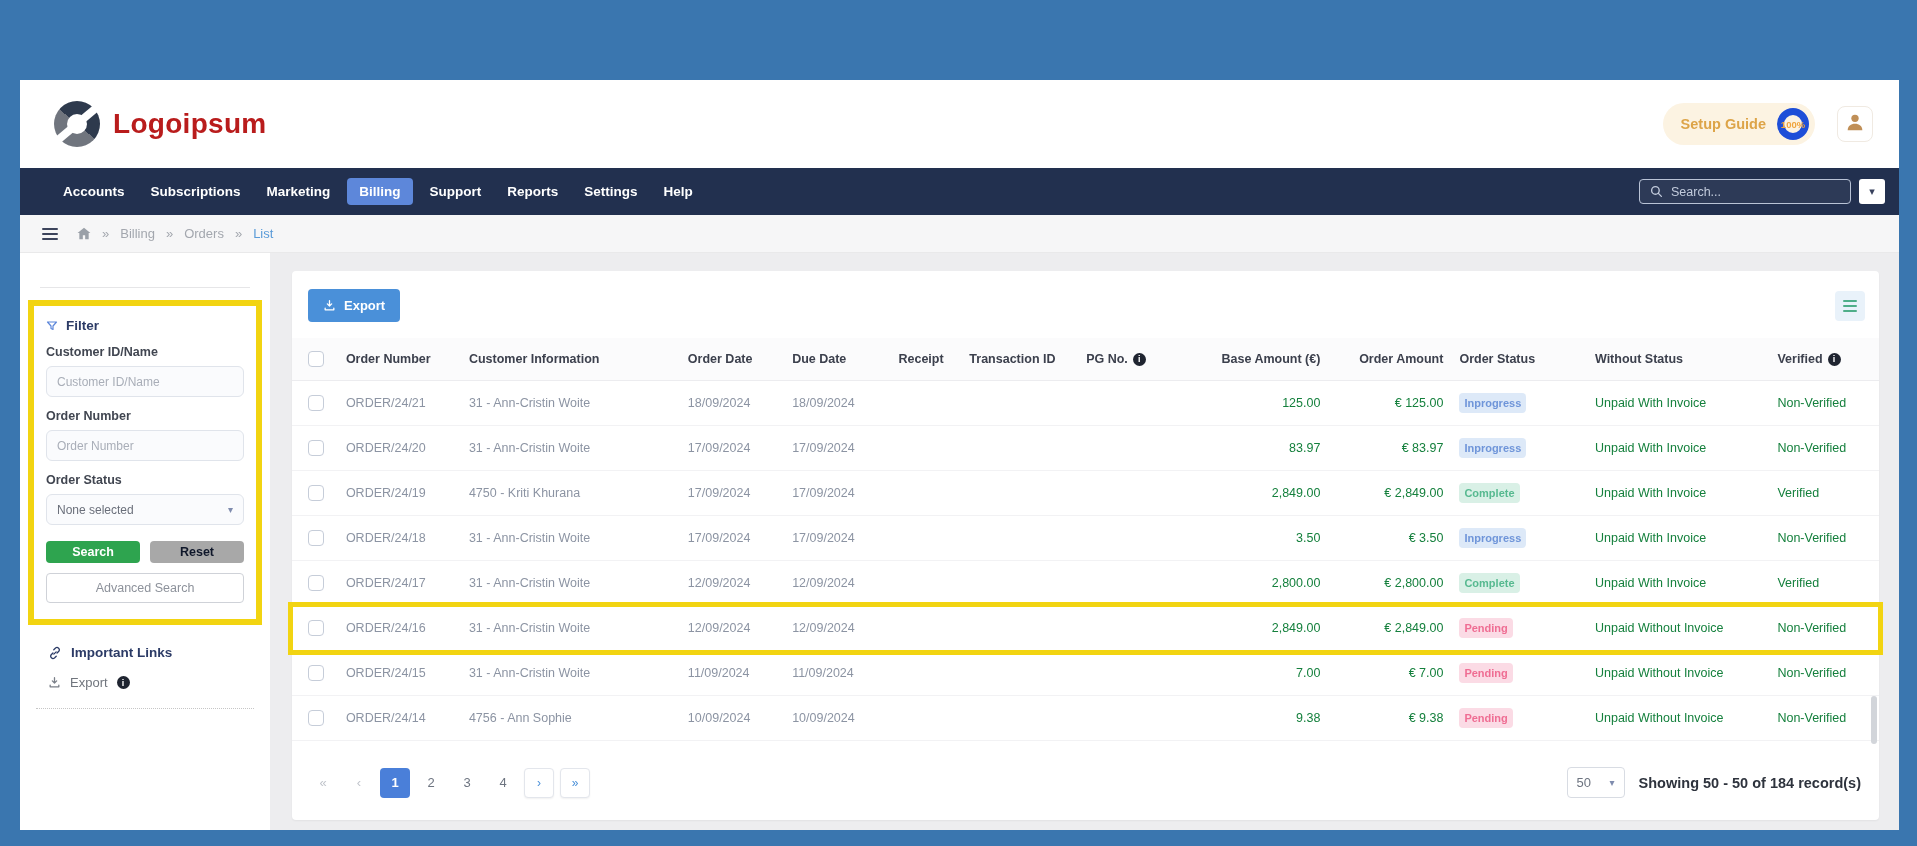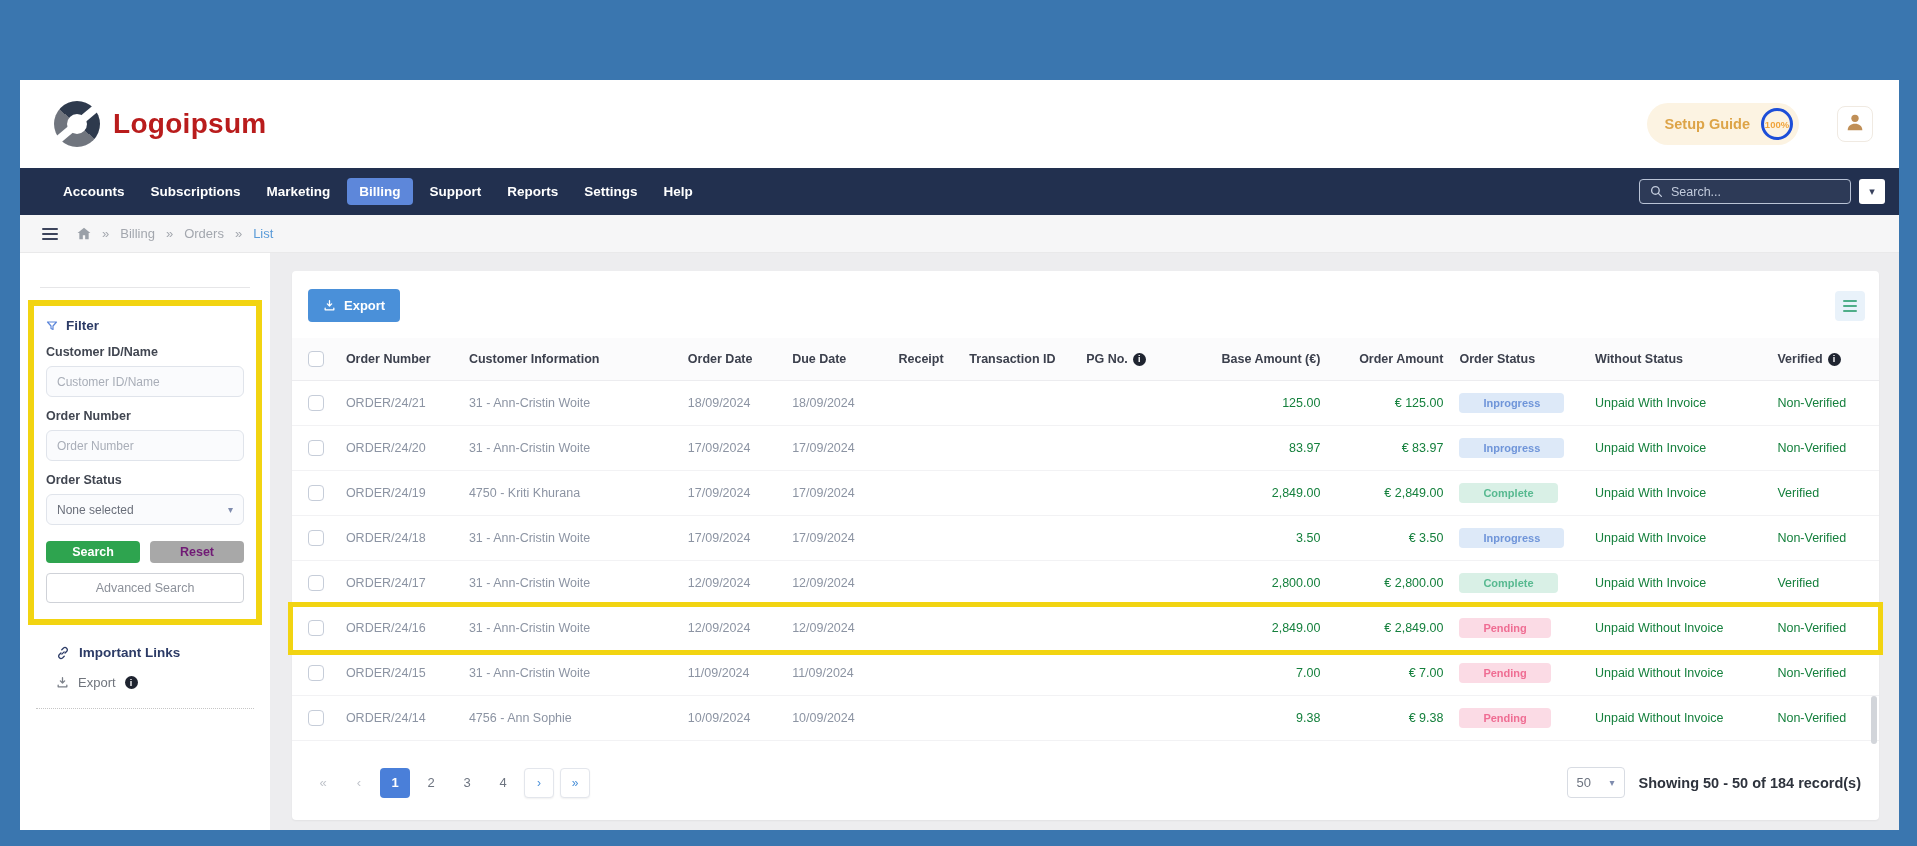--- a/index.html
+++ b/index.html
@@ -15,24 +15,24 @@
     background: #fff; display: flex; flex-direction: column; overflow: hidden;
   }
   
   .app-header { flex: 0 0 88px; display: flex; align-items: center; justify-content: space-between; padding: 0 26px 0 34px; background: #fff; }
   .logo { display: flex; align-items: center; gap: 13px; cursor: pointer; }
   .logo-mark { width: 46px; height: 46px; position: relative; }
   .logo-donut { position: absolute; inset: 0; border-radius: 50%; background: conic-gradient(from 130deg, #70757e 0 50%, #2e3a4d 50% 100%); }
   .logo-slash { position: absolute; left: -5px; right: -5px; top: 50%; height: 8px; margin-top: -4px; background: #fff; transform: rotate(-40deg); z-index: 1; }
   .logo-hole { position: absolute; inset: 13px; border-radius: 50%; background: #fff; z-index: 2; }
   .logo-text { font-size: 28px; font-weight: 700; color: #b91c1c; letter-spacing: 0.3px; }
-  .header-right { display: flex; align-items: center; gap: 38px; }
+  .header-right { display: flex; align-items: center; gap: 22px; }
   .setup-guide { display: flex; align-items: center; gap: 11px; background: #fcf3e2; border-radius: 24px; padding: 5px 6px 5px 18px; cursor: pointer; }
   .setup-guide-label { color: #dda448; font-weight: 700; font-size: 14.5px; }
-  .progress-ring { width: 32px; height: 32px; border-radius: 50%; border: 3px solid #1d4ed8; background: #fcf3e2; color: #f0a43c; font-size: 9.5px; font-weight: 700; display: flex; align-items: center; justify-content: center; }
+  .progress-ring { width: 32px; height: 32px; border-radius: 50%; border: 7px solid #1d4ed8; background: #fcf3e2; color: #f0a43c; font-size: 9.5px; font-weight: 700; display: flex; align-items: center; justify-content: center; }
   .avatar { width: 36px; height: 36px; border-radius: 8px; background: #fff; border: 1px solid #f0eae2; display: flex; align-items: center; justify-content: center; cursor: pointer; }
   
   .main-nav { flex: 0 0 34px; background: #22304f; display: flex; align-items: center; padding: 0 14px 0 30px; }
   .nav-items { display: flex; align-items: center; height: 100%; }
   .nav-item { color: #fff; font-size: 13.5px; font-weight: 700; padding: 16px 13px; height: 100%; display: flex; align-items: center; cursor: pointer; }
   .nav-item.active { background: #5d87da; border-radius: 4px; height: 27px; margin: 0 4px; padding: 0 12px; }
   .nav-right { margin-left: auto; display: flex; align-items: center; gap: 8px; }
   .nav-search { display: flex; align-items: center; gap: 8px; width: 212px; height: 25px; border: 1px solid #b9c3d6; border-radius: 4px; padding: 0 10px; background: rgba(255,255,255,0.05); }
   .nav-search input { background: transparent; border: none; outline: none; color: #e3e8f2; font-size: 12.5px; width: 100%; font-family: inherit; }
   .nav-search input::placeholder { color: #c2cbdc; }
@@ -59,42 +59,42 @@
   .filter-box { border: 6px solid #f2d411; margin: 12px 8px 0 8px; padding: 12px 12px 16px; background: #fff; }
   .filter-title-row { display: flex; align-items: center; gap: 8px; color: #2c3b66; font-weight: 700; font-size: 13.5px; margin-bottom: 2px; }
   .field-label { font-size: 12.5px; font-weight: 700; color: #414651; margin: 12px 0 7px; }
   .text-input { width: 100%; height: 31px; border: 1px solid #e0e4eb; background: #fafbfd; border-radius: 6px; padding: 0 10px; font-size: 12px; color: #6a6f7a; outline: none; font-family: inherit; }
   .text-input::placeholder { color: #a9aeb8; }
   .select-box { width: 100%; height: 31px; border: 1px solid #e0e4eb; background: #fafbfd; border-radius: 6px; padding: 0 10px; font-size: 12px; color: #6a6f7a; display: flex; align-items: center; justify-content: space-between; cursor: pointer; }
   .select-caret { color: #7f8cae; font-size: 10px; }
   .filter-buttons { display: flex; gap: 10px; margin-top: 16px; }
   .btn { border: none; border-radius: 4px; height: 22px; font-size: 12.5px; font-weight: 700; cursor: pointer; font-family: inherit; }
   .btn-search { flex: 1; background: #2ea44f; color: #fff; }
-  .btn-reset { flex: 1; background: #a8a8a8; color: #701a75; }
+  .btn-reset { flex: 1; background: #a8a8a8; color: #0f172a; }
   .btn-advanced { width: 100%; margin-top: 10px; background: #fff; border: 1px solid #cfd2d8; color: #8d929b; height: 30px; border-radius: 4px; font-size: 12.5px; cursor: pointer; font-family: inherit; }
-  .links-section { padding: 20px 36px 0; }
+  .links-section { padding: 20px 28px 0; }
   .export-row { display: flex; align-items: center; gap: 9px; margin-top: 15px; color: #70757d; font-size: 13px; cursor: pointer; }
   .info-dot { display: inline-flex; width: 13px; height: 13px; border-radius: 50%; background: #1f2430; color: #fff; font-size: 9px; align-items: center; justify-content: center; font-weight: 700; flex: 0 0 auto; }
   .bottom-dotted { border-top: 1px dotted #c6c6c6; margin: 18px 16px 0; }
   
   .main { flex: 1; padding: 18px 20px 0 22px; min-width: 0; }
   .card { background: #fff; border-radius: 4px; padding: 14px 0 22px; position: relative; box-shadow: 0 1px 2px rgba(0,0,0,0.05); }
   .card-toolbar { display: flex; align-items: center; justify-content: space-between; padding: 4px 14px 16px 16px; }
   .btn-export { display: flex; align-items: center; gap: 8px; background: #4a90d9; color: #fff; border: none; border-radius: 4px; height: 33px; padding: 0 15px; font-size: 13px; font-weight: 700; cursor: pointer; font-family: inherit; }
   .list-btn { width: 30px; height: 30px; background: #e9f2fa; border-radius: 4px; display: flex; flex-direction: column; gap: 3px; align-items: center; justify-content: center; cursor: pointer; }
   .list-btn span { width: 14px; height: 2px; background: #4fae89; border-radius: 1px; }
   .orders-table { width: 100%; border-collapse: collapse; table-layout: fixed; }
   .orders-table th { text-align: left; font-size: 12.5px; font-weight: 700; color: #3c404d; padding: 13px 8px; border-bottom: 1px solid #ececef; background: #fbfbfc; white-space: nowrap; overflow: hidden; }
   .orders-table td { padding: 12px 8px; font-size: 12.5px; color: #8c94a3; border-bottom: 1px solid #f2f2f4; white-space: nowrap; overflow: hidden; }
   .orders-table .col-cb { padding-left: 16px; }
   .orders-table .right { text-align: right; }
   .orders-table .dark { color: #15803d; }
   .checkbox { display: inline-block; width: 16px; height: 16px; border: 1.5px solid #c6cdd9; border-radius: 4px; background: #fff; cursor: pointer; vertical-align: middle; }
   .th-info { margin-left: 5px; vertical-align: 1px; }
-  .badge { display: inline-block; padding: 4px 24px; border-radius: 4px; font-size: 11px; font-weight: 700; }
+  .badge { display: inline-block; padding: 4px 5px; border-radius: 4px; font-size: 11px; font-weight: 700; }
   tr.highlight { outline: 5px solid #f2d411; outline-offset: -1px; }
   tr.highlight td { border-bottom-color: transparent; }
   .card-footer { display: flex; align-items: center; justify-content: space-between; padding: 26px 18px 0 16px; }
   .pager { display: flex; align-items: center; gap: 6px; }
   .pg { min-width: 30px; height: 30px; display: flex; align-items: center; justify-content: center; border-radius: 4px; font-size: 13px; cursor: pointer; color: #6d7480; padding: 0 4px; }
   .pg.dim { color: #c0c4cb; }
   .pg.page.active { background: #4a7fd9; color: #fff; font-weight: 700; }
   .pg.arrow { background: #fff; color: #4a90d9; border: 1px solid #e3e6ec; box-shadow: 0 1px 2px rgba(0,0,0,0.06); font-size: 12px; }
   .footer-right { display: flex; align-items: center; gap: 14px; }
   .page-size { width: 58px; height: 31px; border: 1px solid #d8dce3; border-radius: 4px; display: flex; align-items: center; justify-content: space-between; padding: 0 9px; color: #6d7480; font-size: 13px; cursor: pointer; background: #fff; }

